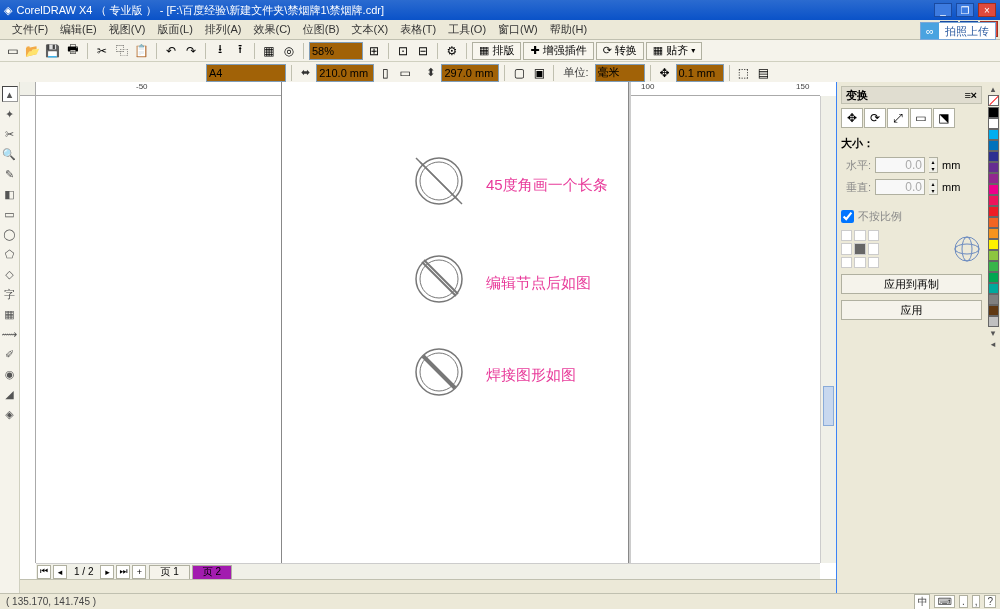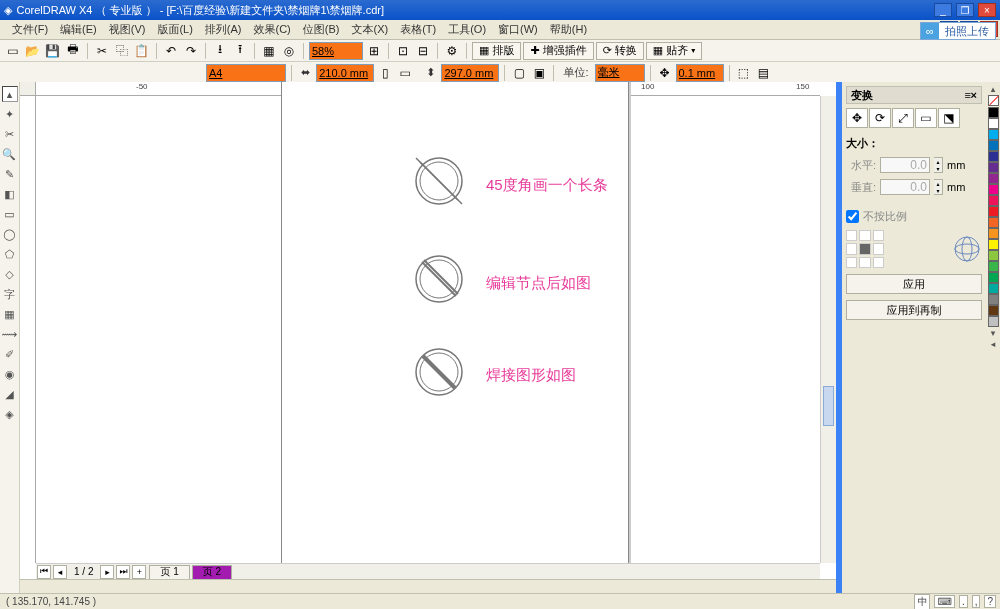--- a/index.html
+++ b/index.html
@@ -15,21 +15,21 @@
 
 .menubar { height: 20px; background: #ece9d8; border-bottom: 1px solid #c0c0b0; display: flex; align-items: center; padding-left: 6px; position: relative; }
 .menuitem { padding: 2px 6px; cursor: pointer; color: #333; }
 .menubar .right { position: absolute; right: 2px; top: 1px; display: flex; gap: 2px; }
 .menubar .right .winbtn { height: 16px; }
 
 
 .toolbar { height: 22px; background: #f5f3eb; border-bottom: 1px solid #d0d0c0; display: flex; align-items: center; padding: 0 4px; gap: 2px; }
 .tbtn { width: 18px; height: 18px; border: 1px solid transparent; display: flex; align-items: center; justify-content: center; cursor: pointer; font-size: 12px; }
 .tsep { width: 1px; height: 16px; background: #c0c0b0; margin: 0 3px; }
-.tcombo { height: 18px; border: 1px solid #7f9db9; background: #f97316; font-size: 11px; padding: 0 2px; text-decoration: underline; }
+.tcombo { height: 18px; border: 1px solid #7f9db9; background: #a16207; font-size: 11px; padding: 0 2px; }
 .tlabel { color: #333; padding: 0 4px; }
 .tbtn-wide { padding: 0 6px; height: 18px; border: 1px solid #b0b0a0; display: flex; align-items: center; cursor: pointer; background: #f8f6ee; gap: 3px; font-size: 11px; }
 
 
 .upload-badge { position: absolute; right: 4px; top: 22px; display: flex; align-items: center; height: 18px; background: #fff; border: 1px solid #7ca8d8; }
 .upload-badge .icon { width: 18px; height: 16px; background: #4aa3e0; color: #fff; display: flex; align-items: center; justify-content: center; }
 .upload-badge .txt { padding: 0 6px; color: #2a5aa0; }
 
 
 .main { position: absolute; top: 82px; left: 0; right: 0; bottom: 16px; display: flex; }
@@ -53,21 +53,21 @@
 .scroll-v .thumb { position: absolute; left: 2px; right: 2px; top: 290px; height: 40px; background: #c8d8ef; border: 1px solid #8aabd8; }
 .scroll-h { position: absolute; left: 16px; right: 16px; bottom: 14px; height: 16px; background: #f0f0e8; border-top: 1px solid #ccc; }
 .page-nav { position: absolute; left: 16px; bottom: 14px; height: 16px; background: #f0f0e8; border-top: 1px solid #ccc; display: flex; align-items: center; font-size: 10px; z-index: 2; }
 .page-nav .nb { width: 14px; height: 14px; border: 1px solid #b0b0a0; margin: 0 1px; display: flex; align-items: center; justify-content: center; cursor: pointer; background: #fff; font-size: 9px; }
 .page-nav .tab { padding: 0 10px; height: 14px; border: 1px solid #b0b0a0; border-bottom: none; background: #a21caf; margin-left: 2px; cursor: pointer; display: flex; align-items: center; }
 .page-nav .tab.active { background: #f5f3eb; }
 
 .inner-status { position: absolute; left: 0; right: 0; bottom: 0; height: 14px; background: #ece9d8; border-top: 1px solid #c0c0b0; font-size: 10px; color: #555; padding-left: 4px; display: flex; align-items: center; }
 
 
-.docker { width: 150px; background: #ece9d8; border-left: 6px solid #3b82f6; padding: 4px; font-size: 11px; }
+.docker { width: 150px; background: #ece9d8; border-left: 1px solid #3b82f6; padding: 4px; font-size: 11px; }
 .docker-title { background: #e0ddd0; height: 18px; display: flex; align-items: center; padding: 0 4px; font-weight: bold; border: 1px solid #c0c0b0; position: relative; }
 .docker-title .x { position: absolute; right: 4px; cursor: pointer; }
 .docker-icons { display: flex; gap: 1px; margin: 4px 0; }
 .docker-icons .di { width: 22px; height: 20px; border: 1px solid #b0b0a0; background: #fff; cursor: pointer; display: flex; align-items: center; justify-content: center; font-size: 12px; }
 .docker-section-title { margin-top: 8px; font-weight: bold; }
 .docker-row { display: flex; align-items: center; margin-top: 6px; gap: 4px; }
 .docker-row label { width: 30px; color: #888; text-align: right; }
 .docker-row input { width: 50px; height: 16px; border: 1px solid #b0b0a0; background: #f8f8f8; color: #aaa; font-size: 12px; text-align: right; padding-right: 2px; }
 .docker-row .spin { width: 9px; height: 16px; border: 1px solid #b0b0a0; border-left: none; display: flex; flex-direction: column; }
 .docker-row .spin div { flex: 1; font-size: 6px; display: flex; align-items: center; justify-content: center; background: #f0f0e8; cursor: pointer; }
@@ -335,24 +335,24 @@
           <div></div>
           <div></div>
       </div>
       <svg class="globe">
           <circle cx="15" cy="15" r="12" fill="none" stroke="#6a8ac0" stroke-width="1"></circle>
           <ellipse cx="15" cy="15" rx="12" ry="5" fill="none" stroke="#6a8ac0"></ellipse>
           <ellipse cx="15" cy="15" rx="5" ry="12" fill="none" stroke="#6a8ac0"></ellipse>
         </svg>
     </div>
     <div class="docker-btn">
+        <span>应用到再制</span>
+      </div>
+    <div class="docker-btn">
         <span>应用</span>
-      </div>
-    <div class="docker-btn">
-        <span>应用到再制</span>
       </div>
   </div>
 
   <div class="palette">
     <div class="pal-arrow">▴</div>
     <div class="swatch none"></div>
     <div id="swatches">
         <div class="swatch" style="background: rgb(0, 0, 0);"></div>
         <div class="swatch" style="background: rgb(255, 255, 255);"></div>
         <div class="swatch" style="background: rgb(0, 174, 239);"></div>

